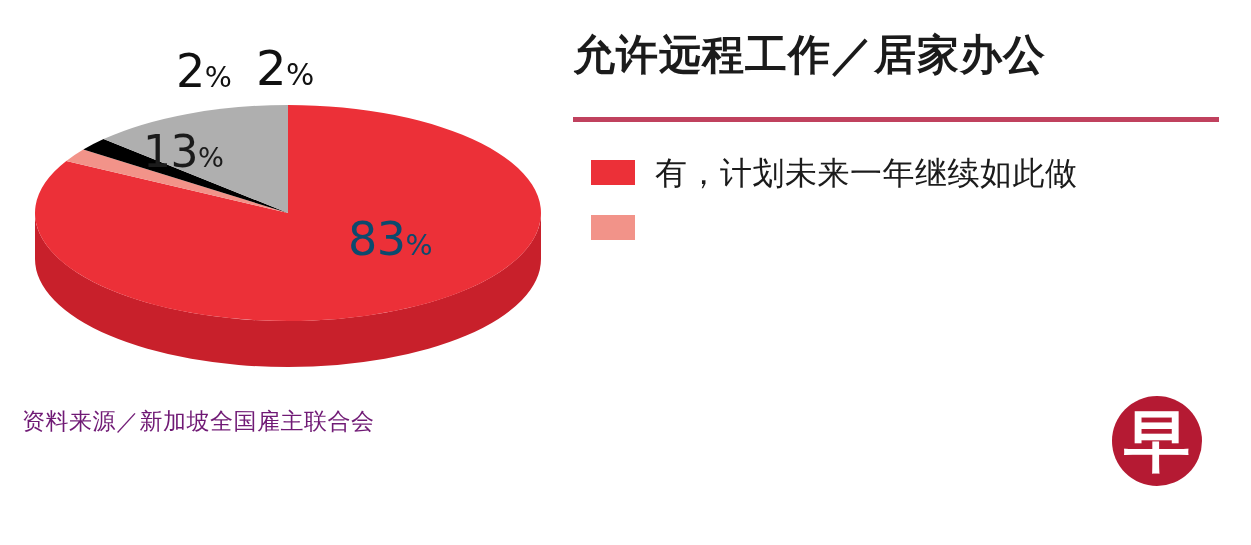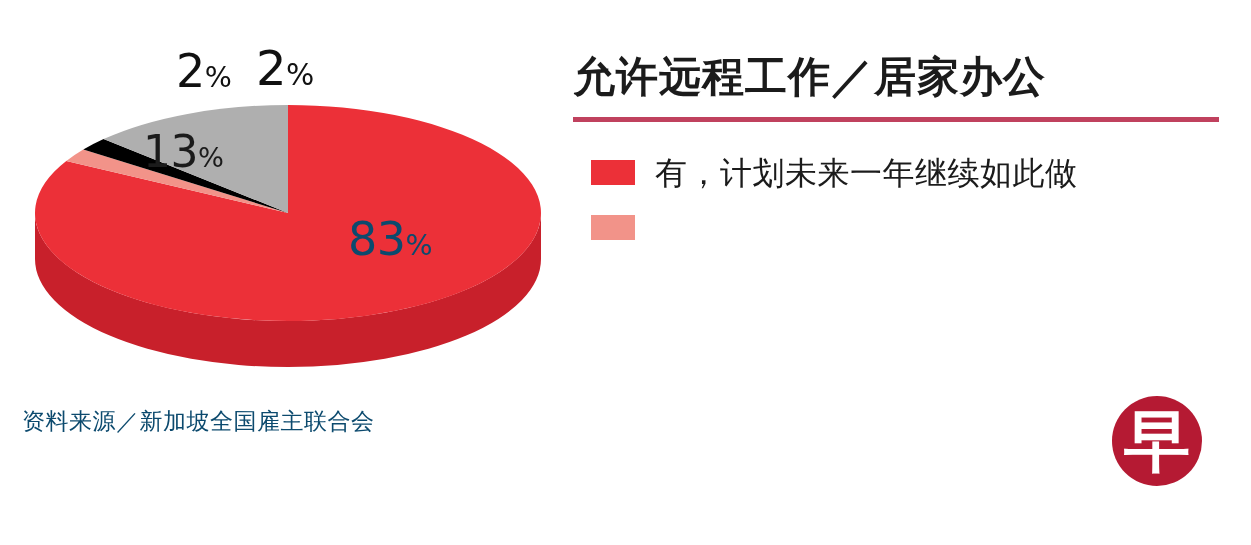--- a/index.html
+++ b/index.html
@@ -67,21 +67,21 @@
     font-size: 46px;
     color: #0c4a6e;
   }
 
   
   #source-note {
     position: absolute;
     left: 22px;
     top: 406px;
     font-size: 23px;
-    color: #0c4a6e;
+    color: #701a75;
     letter-spacing: 0.5px;
     white-space: nowrap;
     font-family: "DejaVu Sans", "Liberation Sans", sans-serif;
   }
 
   
   #right-panel {
     position: absolute;
     left: 570px;
     top: 0;
@@ -91,21 +91,20 @@
   #title {
     position: absolute;
     left: 3px;
     top: 33px;
     font-size: 42px;
     font-weight: bold;
     color: #1b1b1b;
     letter-spacing: 1px;
     white-space: nowrap;
     line-height: 1.05;
-    margin-top: 22px;
   }
   #title-rule {
     position: absolute;
     left: 3px;
     top: 117px;
     width: 646px;
     height: 5px;
     background: #c0415e;
   }
 

